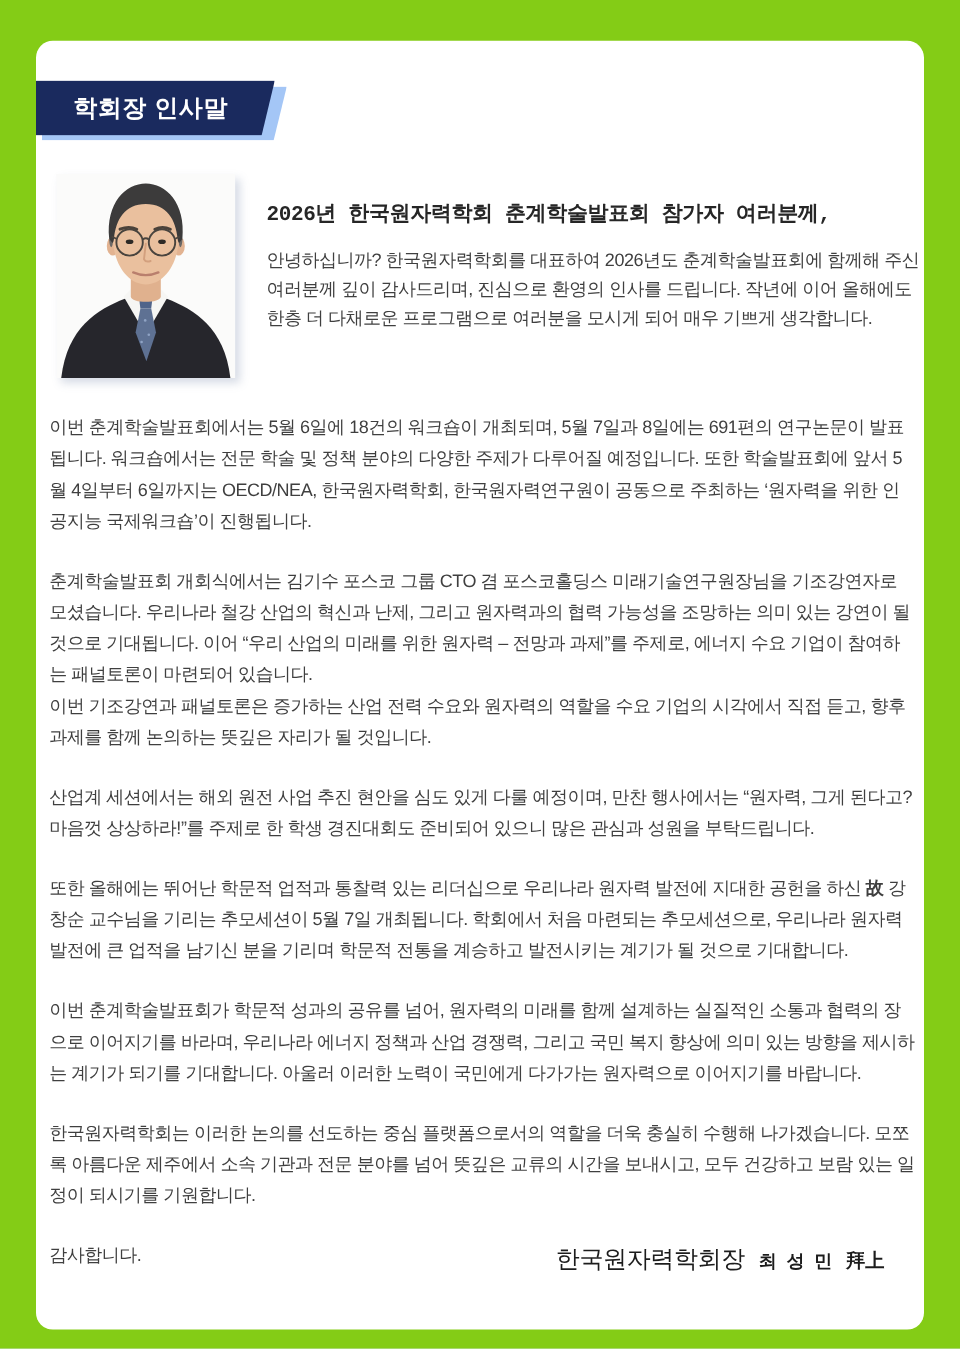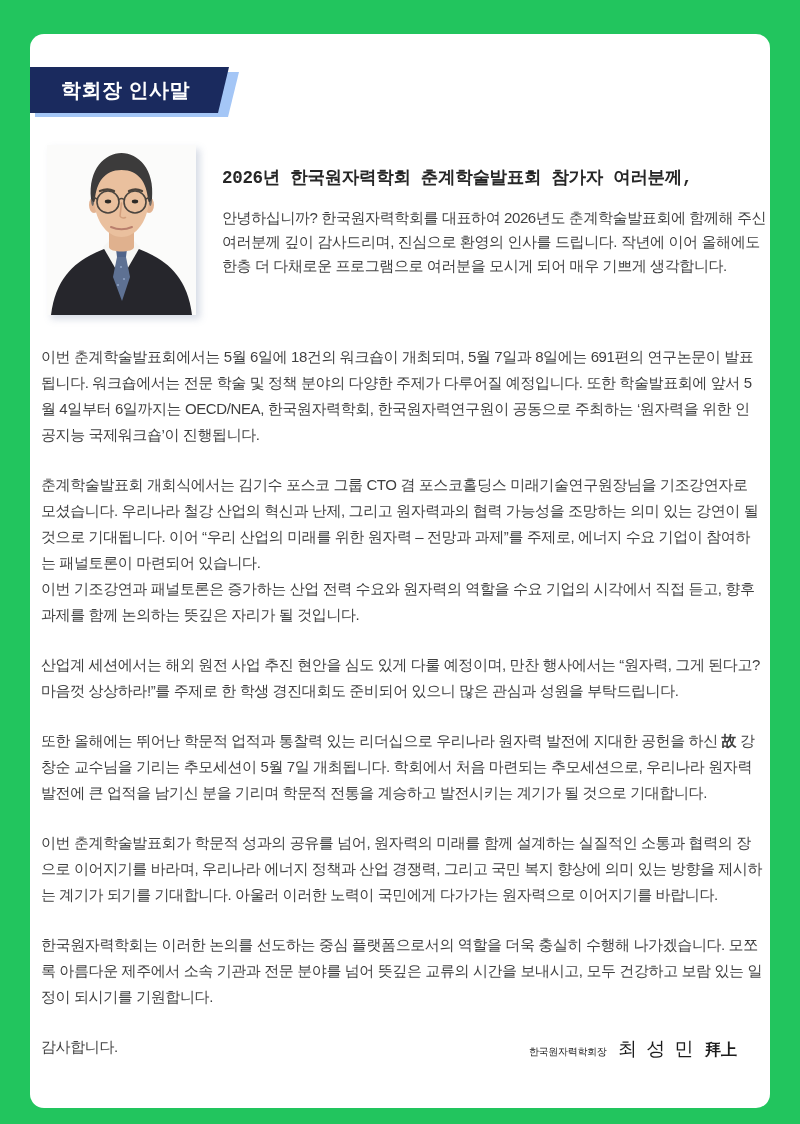--- a/index.html
+++ b/index.html
@@ -4,21 +4,21 @@
 <style>
   * { margin:0; padding:0; box-sizing:border-box; }
   html,body { width:800px; }
   body {
     font-family:"Liberation Sans","DejaVu Sans",sans-serif;
     background:#d6e3f8;
     width:800px; height:1124px;
     position:relative;
     overflow:hidden;
   }
-  .page { position:absolute; inset:0; width:800px; height:1124px; background:#22c55e; }
+  .page { position:absolute; inset:0; width:800px; height:1124px; background:#84cc16; }
   .card {
     position:absolute; left:30px; top:34px;
     width:740px; height:1074px;
     background:#ffffff;
     border-radius:14px;
   }
   
   .badge-back {
     position:absolute; left:35px; top:72px;
     width:204px; height:45px;
@@ -72,22 +72,22 @@
   .para { margin:0; }
   .para.gap { margin-bottom:24px; }
   .para .bold { font-weight:700; }
   
   .signature {
     position:absolute; right:63px; top:1036px;
     white-space:nowrap;
     color:#1c1c1c;
     text-align:right;
   }
-  .sig-org  { font-size:10px; font-weight:500; letter-spacing:-0.3px; vertical-align:baseline;font-family:Liberation Mono, monospace; }
-  .sig-name { font-size:19px; font-weight:400; letter-spacing:2px; margin-left:7px; vertical-align:baseline; }
+  .sig-org  { font-size:20px; font-weight:500; letter-spacing:-0.3px; vertical-align:baseline;font-family:Liberation Mono, monospace; }
+  .sig-name { font-size:15px; font-weight:700; letter-spacing:2px; margin-left:7px; vertical-align:baseline; }
   .sig-suffix { font-size:16px; font-weight:600; margin-left:5px; vertical-align:baseline; }
 </style>
 </head>
 <body>
 
 <div class="page">
   <div class="card"></div>
 
   <div class="badge-back"></div>
   <div class="badge">

